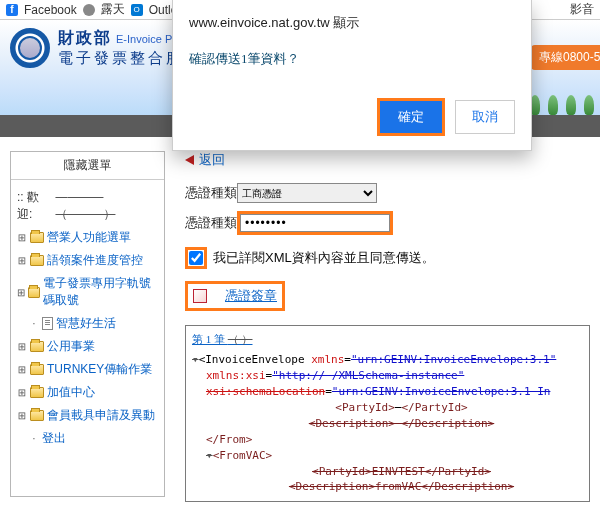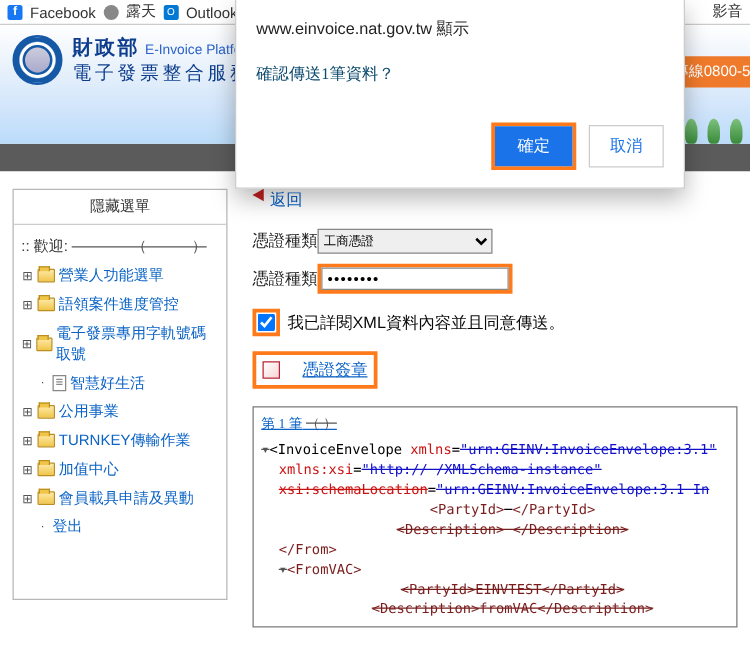--- a/index.html
+++ b/index.html
@@ -17,34 +17,34 @@
   .emblem::after { content: ""; position: absolute; inset: 6px; border-radius: 50%; border: 2px solid #1559a6; background: linear-gradient(#ccd,#aac); }
   .banner-txt .l1 { color: #0d3d8c; font-weight: bold; font-size: 16px; letter-spacing: 2px; }
   .banner-txt .l1 small { font-size: 11px; color: #2a62c9; font-weight: normal; letter-spacing: 0; margin-left: 4px; }
   .banner-txt .l2 { color: #0d3d8c; font-size: 15px; letter-spacing: 3px; }
   .plants { position: absolute; bottom: 0; right: 6px; display: flex; gap: 8px; }
   .plant { width: 10px; height: 20px; background: linear-gradient(#7cc17c,#3a8a3a); border-radius: 50% 50% 30% 30%; }
   .hotline { position: absolute; top: 25px; right: -15px; background: #f07a2b; color: #fff; padding: 4px 8px; font-size: 12px; border-radius: 4px 0 0 4px; }
   .sub-bar { height: 22px; background: #5b5b5b; }
 
   .content { display: flex; padding: 14px 10px 0 10px; gap: 20px; }
-  .side { width: 172px; }
+  .side { width: 155px; }
   .side-box { border: 1px solid #b7b7b7; background: #fff; padding-bottom: 40px; }
   .side-title { text-align: center; border-bottom: 1px solid #ccc; padding: 5px 0; font-size: 12px; color: #333; }
   .tree { padding: 6px 4px; font-size: 12px; color: #333; }
   .tree-row { display: flex; align-items: center; padding: 3px 2px; gap: 3px; }
   .tt { width: 10px; text-align: center; color: #555; font-size: 10px; }
   .fld { width: 14px; height: 11px; background: linear-gradient(#ffe9a8,#f0c64a); border: 1px solid #bb8e1f; border-radius: 1px; position: relative; }
   .fld::before { content: ""; position: absolute; top: -3px; left: 0; width: 7px; height: 3px; background: #f0c64a; border: 1px solid #bb8e1f; border-bottom: none; }
   .doc { width: 11px; height: 13px; background: #fff; border: 1px solid #888; position: relative; }
   .doc::before { content:""; position:absolute; top:2px; left:2px; right:2px; height:1px; background:#888; box-shadow: 0 2px 0 #888, 0 4px 0 #888; }
   .tree a { color: #0b63c6; text-decoration: none; cursor: pointer; }
 
   .main { flex: 1; min-width: 0; }
-  .back-row { display: flex; align-items: flex-start; gap: 5px; margin-bottom: 14px; font-family: Liberation Mono, monospace; }
+  .back-row { display: flex; align-items: center; gap: 5px; margin-bottom: 14px; font-family: Liberation Mono, monospace; }
   .back-arrow { width: 0; height: 0; border-top: 5px solid transparent; border-bottom: 5px solid transparent; border-right: 9px solid #c22121; }
   .back-link { color: #0b63c6; font-size: 13px; }
 
   .field-row { display: flex; align-items: center; gap: 0; margin-bottom: 8px; font-size: 13px; color: #222; }
   select.ctrl { border: 1px solid #888; height: 20px; font-size: 10px; background: #efefef; min-width: 140px; }
   .pwd-wrap { border: 3px solid #ff7a1a; padding: 0; display: inline-block; line-height: 0; }
   input.pwd { border: 1px solid #888; height: 18px; width: 150px; padding: 0 4px; font-size: 12px; letter-spacing: 1px; }
   .chk-row { display: flex; align-items: center; gap: 6px; margin: 12px 0 12px; }
   .chk-frame { border: 3px solid #ff7a1a; width: 22px; height: 22px; display: flex; align-items: center; justify-content: center; }
   .chk-frame input { width: 14px; height: 14px; }
@@ -60,21 +60,21 @@
   .xml-box .hdr { color: #0b63c6; text-decoration: underline; margin-bottom: 4px; font-family: "Microsoft JhengHei"; }
   .strike { text-decoration: line-through; color: #555; }
   .tag-el { color: #7a1d1d; }
   .tag-attr { color: #c11; }
   .tag-eq { color: #000; }
   .tag-val { color: #11c; }
   .tag-txt { color: #000; }
   .ind1 { padding-left: 14px; } .ind2 { padding-left: 28px; text-align: center; }
 
   
-  .modal { position: absolute; top: 0; left: 188px; width: 360px; background: #fff; box-shadow: 0 8px 18px rgba(0,0,0,.28); border:1px solid #ccc; border-top:none; font-size: 13px; padding: 14px 16px 14px; z-index: 100; }
+  .modal { position: absolute; top: 0; left: 172px; width: 360px; background: #fff; box-shadow: 0 8px 18px rgba(0,0,0,.28); border:1px solid #ccc; border-top:none; font-size: 13px; padding: 14px 16px 14px; z-index: 100; }
   .modal .origin { color: #222; margin-bottom: 18px; }
   .modal .msg { color: #0c4a6e; margin-bottom: 30px; font-family: Liberation Serif, serif; }
   .modal .btns { display: flex; justify-content: flex-end; gap: 10px; align-items: center; }
   .ok-frame { border: 3px solid #ff7a1a; display: inline-block; }
   .ok-btn { background: #1a73e8; color: #fff; border: none; padding: 7px 18px; font-size: 13px; cursor: pointer; }
   .cancel-btn { background: #fff; color: #1a73e8; border: 1px solid #ccc; padding: 7px 16px; font-size: 13px; cursor: pointer; }
 </style>
 </head>
 <body>
 

